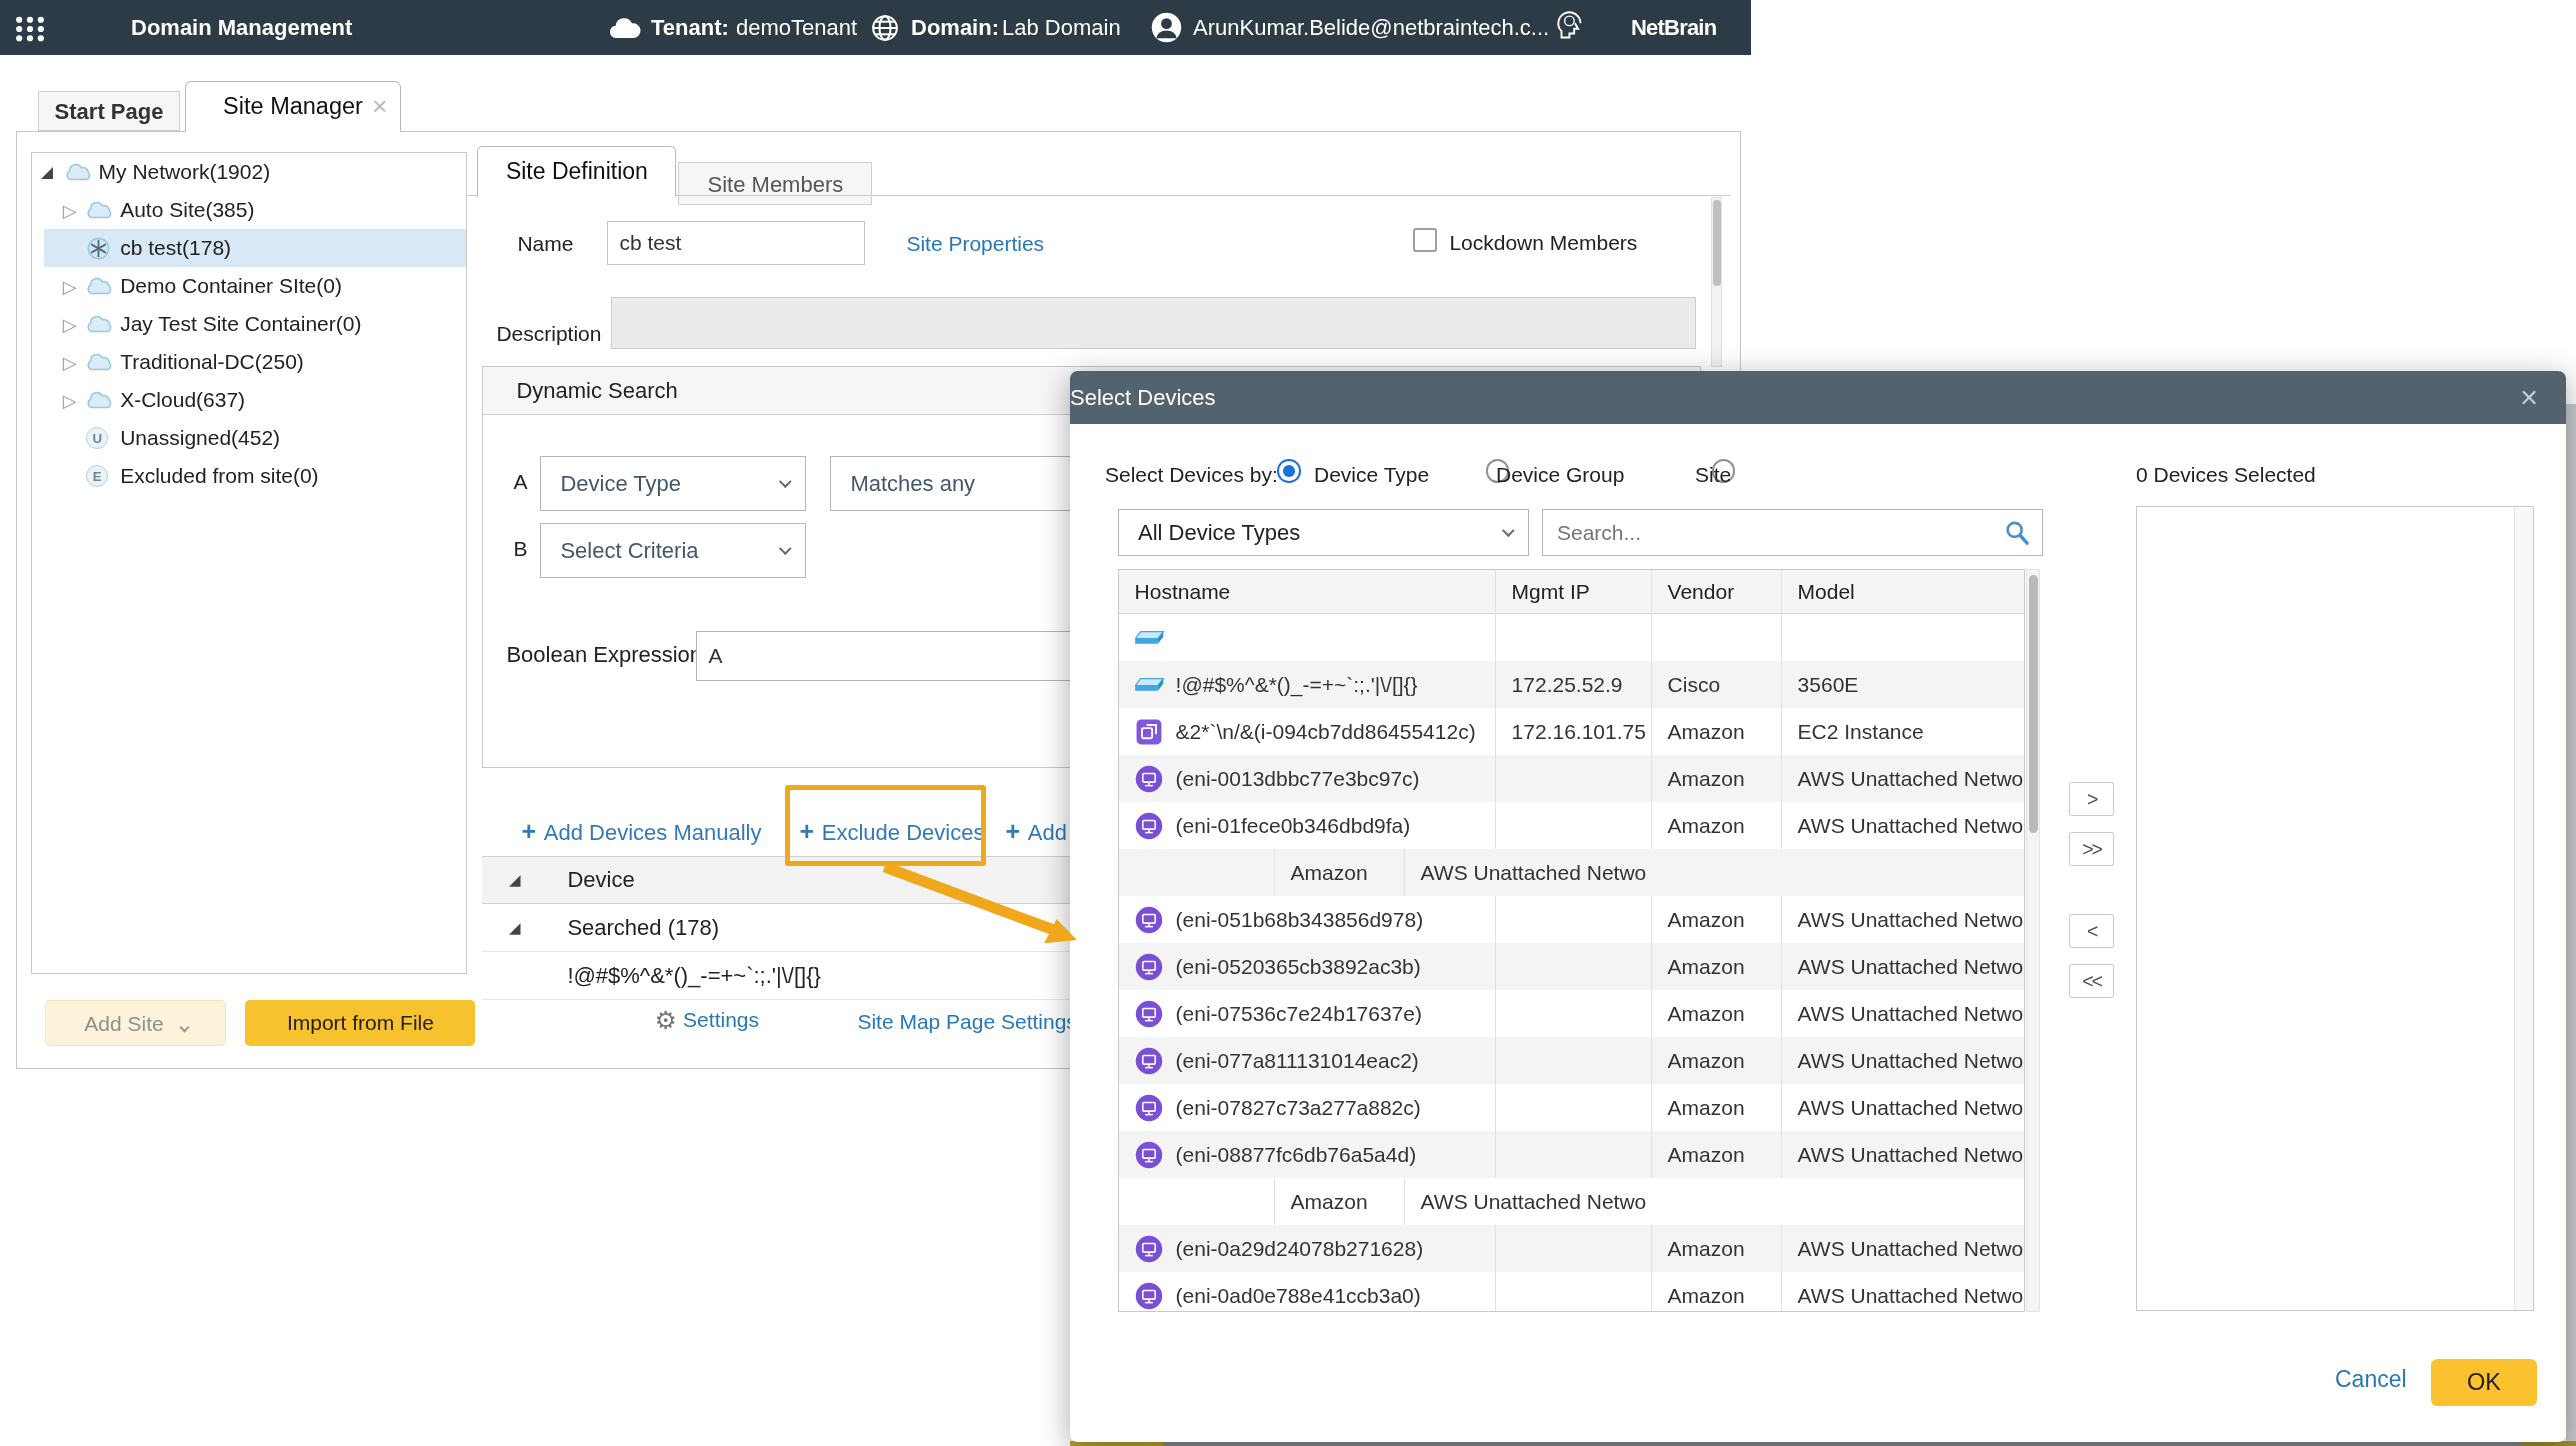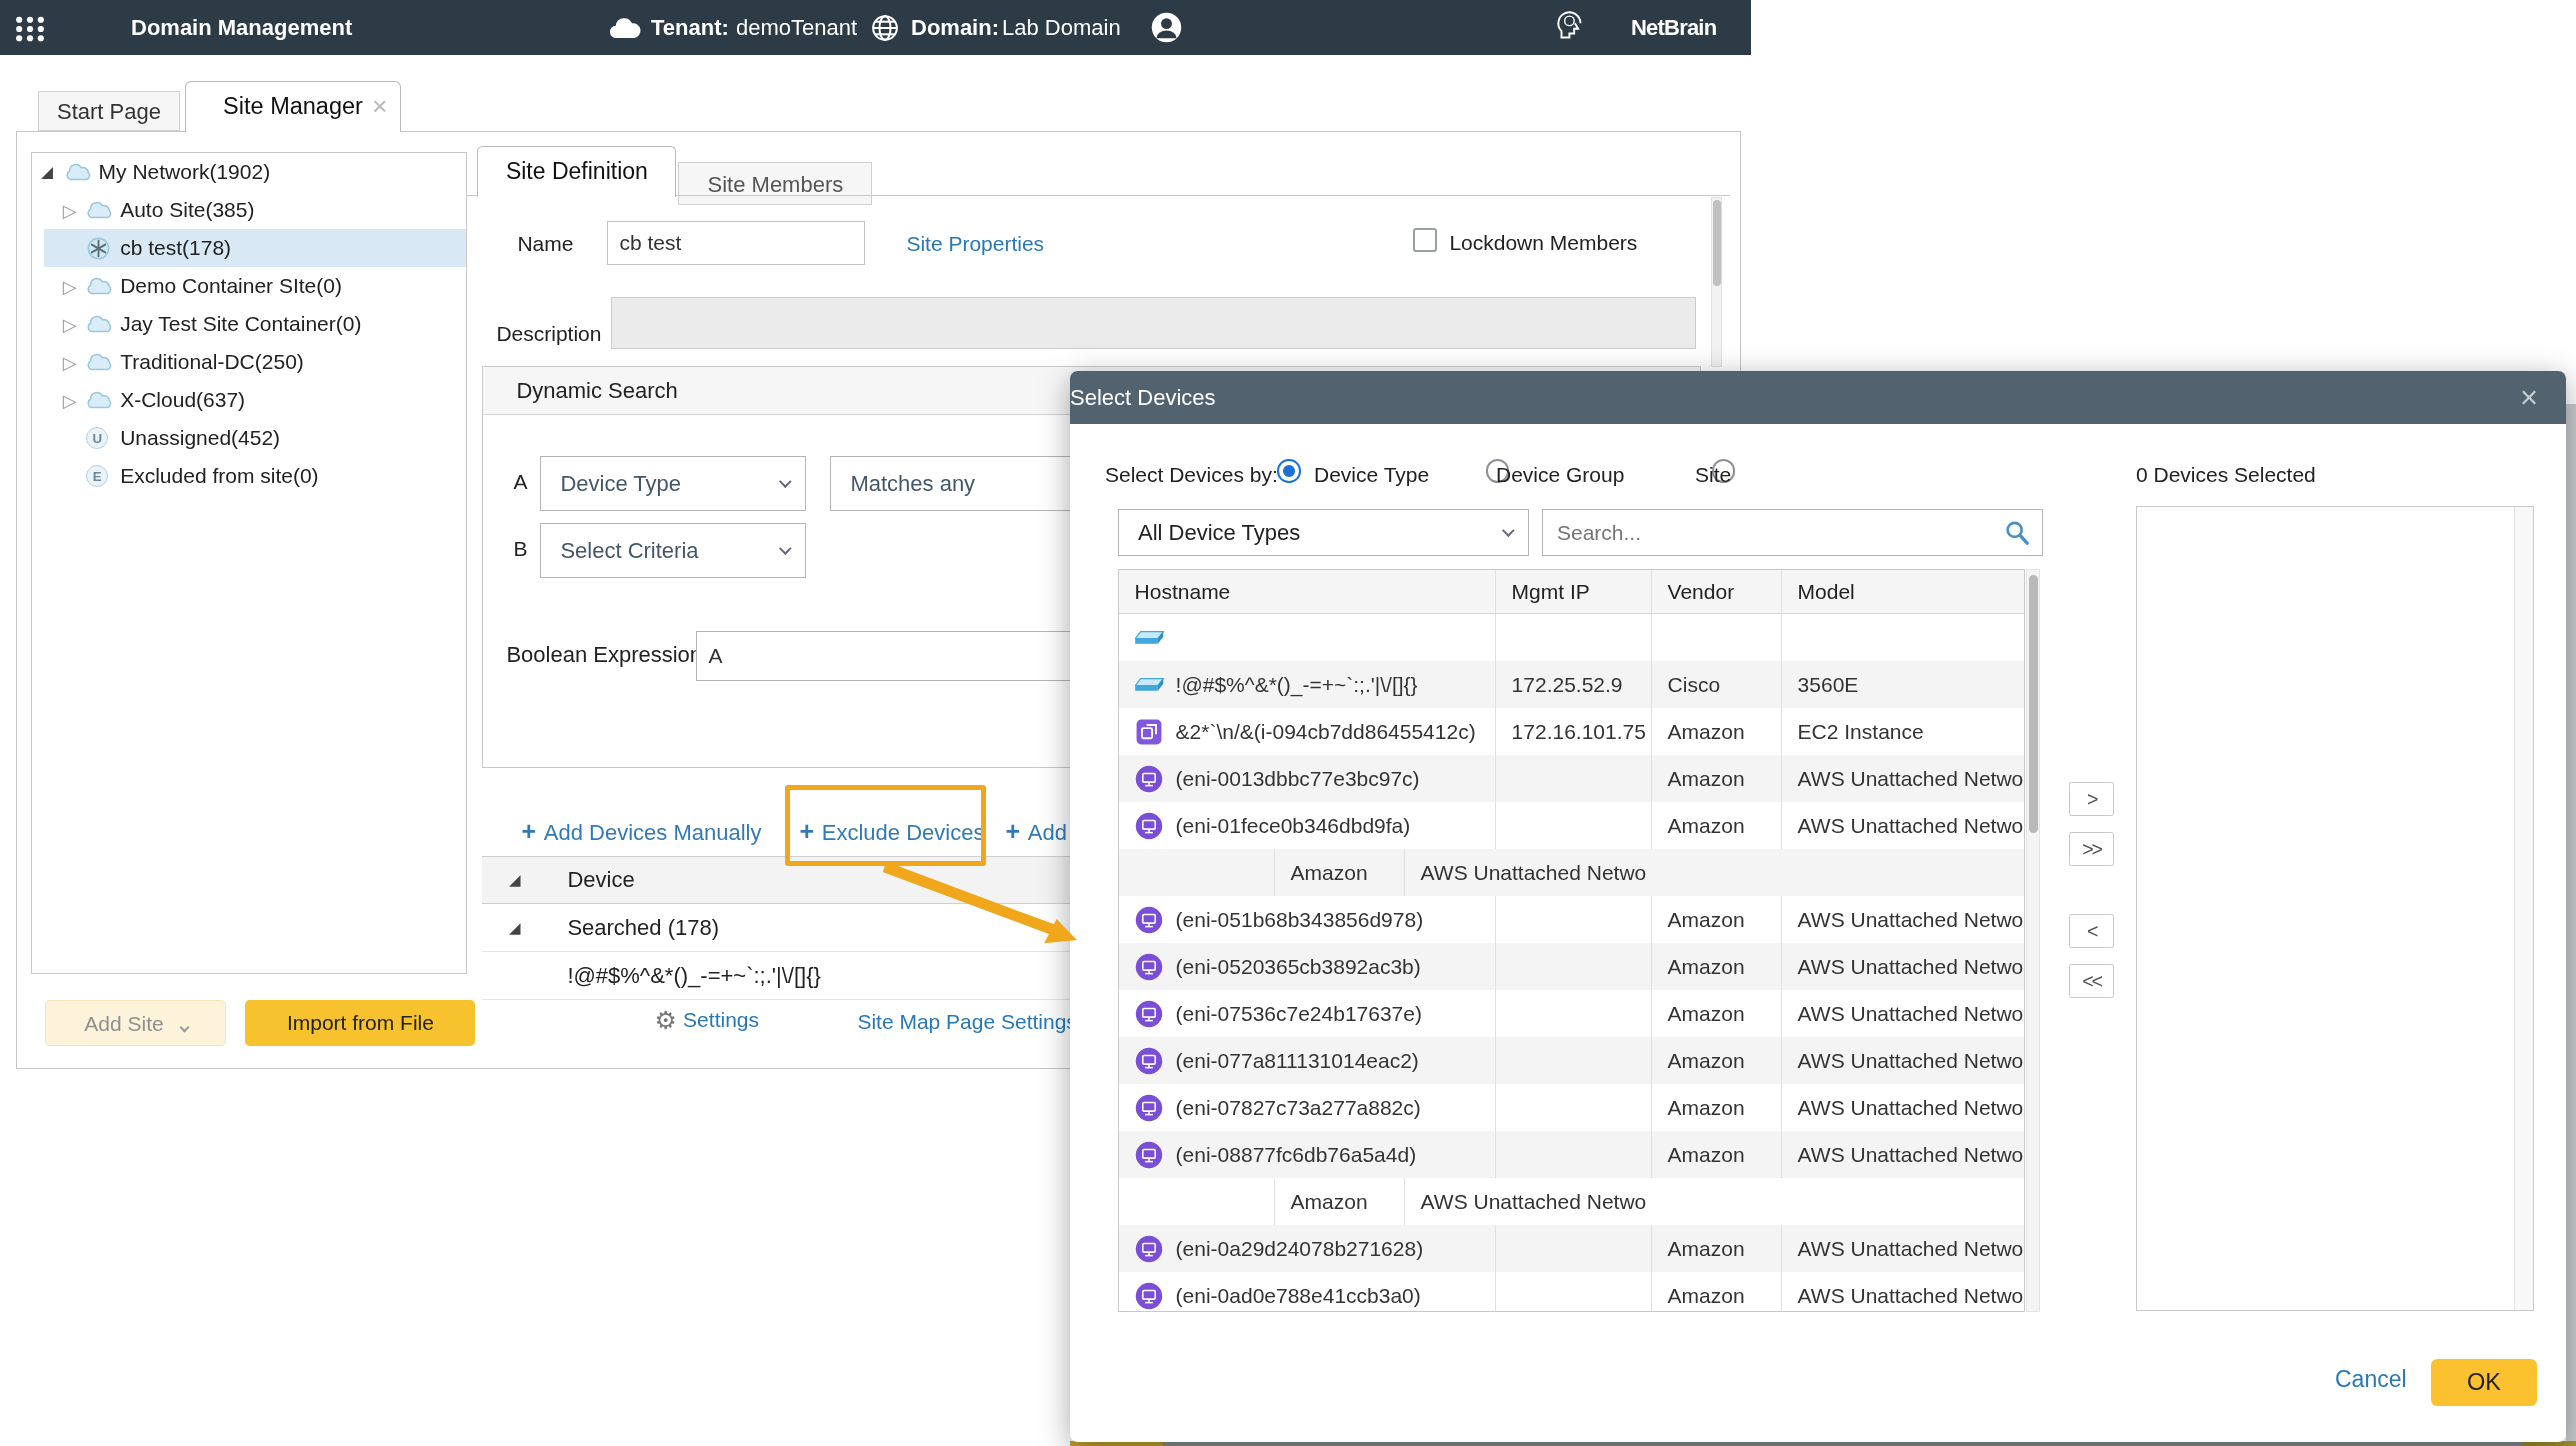--- a/index.html
+++ b/index.html
@@ -12,21 +12,21 @@
   
   #topbar { left:0; top:0; width:1751px; height:55px; background:#2d3b47; overflow:hidden;text-align:center; }
   #topbar .t-item { position:absolute; top:0; height:55px; line-height:55px; color:#fff; font-size:22px; white-space:nowrap; }
   #topbar .bold { font-weight:bold; }
   #app-grid { left:12.5px; top:11.7px; }
   #page-title { left:131px; font-size:26.6px; font-weight:bold; }
   #brand-logo { left:1631px; font-size:33px; font-weight:800; letter-spacing:-0.8px; }
 
   
   .ptab { position:absolute; text-align:center; font-size:22px; }
-  #tab-start { left:38px; top:91px; width:142px; height:40px; line-height:40px; background:#f6f6f6; border:0.8px solid #cfcfcf; color:#333; }
+  #tab-start { left:38px; top:91px; width:142px; height:40px; line-height:40px; background:#f6f6f6; border:0.8px solid #cfcfcf; color:#333;font-weight:bold; }
   #tab-sitemgr { left:185px; top:81px; width:216px; height:51px; line-height:48px; background:#fff; border:0.8px solid #b9b9b9; border-bottom:none; border-radius:6.3px 6.3px 0 0; color:#111; font-size:23.5px; z-index:5; }
   #tab-sitemgr .close { position:absolute; right:12.5px; top:0; color:#b9b9b9; font-size:26.6px; }
 
   
   #container { left:16.4px; top:131px; width:1725px; height:938px; border:0.8px solid #c6c6c6; background:#fff; }
 
   
   #tree { position:absolute; left:13.3px; top:20.3px; width:436px; height:822px; border:0.8px solid #c9c9c9; overflow:hidden; }
   .tree-row { position:relative; display:flex; align-items:center; height:38px; margin-top:0; font-size:21px; color:#222; }
   .tree-row.lvl0 { padding-left:9.4px; } .tree-row.lvl1 { padding-left:31px; }
@@ -157,20 +157,21 @@
     </span>
     <span class="t-item bold" style="left:911px;">Domain:</span>
     <span class="t-item" style="left:1002px;">Lab Domain</span>
     <span class="t-item" style="left:1151px; top:11.7px; height:auto; line-height:normal;">
       <svg width="31" height="31" viewBox="0 0 40 40">
         <circle cx="20" cy="20" r="19" fill="#fff"></circle>
         <circle cx="20" cy="15" r="7" fill="#2d3b47"></circle>
         <path d="M7 34 a13 10 0 0 1 26 0 z" fill="#2d3b47"></path>
       </svg>
     </span>
+    <span class="t-item" style="left:1193px;">ArunKumar.Belide@netbraintech.c...</span>
     <span class="t-item" style="left:1552px; top:9.4px; height:auto; line-height:normal;">
       <svg width="38" height="38" viewBox="0 0 48 48" fill="none" stroke="#fff" stroke-width="2.4">
         <path d="M36 18 a14 14 0 1 0-24 10 l0 8 10 0 0-5 6 0 0-6 5 0 -4-7"></path>
         <circle cx="22" cy="15" r="6" stroke-width="1.8"></circle>
       </svg>
     </span>
     <span id="brand-logo" class="t-item">NetBrain</span>
   </div>
 
   <div id="tab-start" class="ptab">

